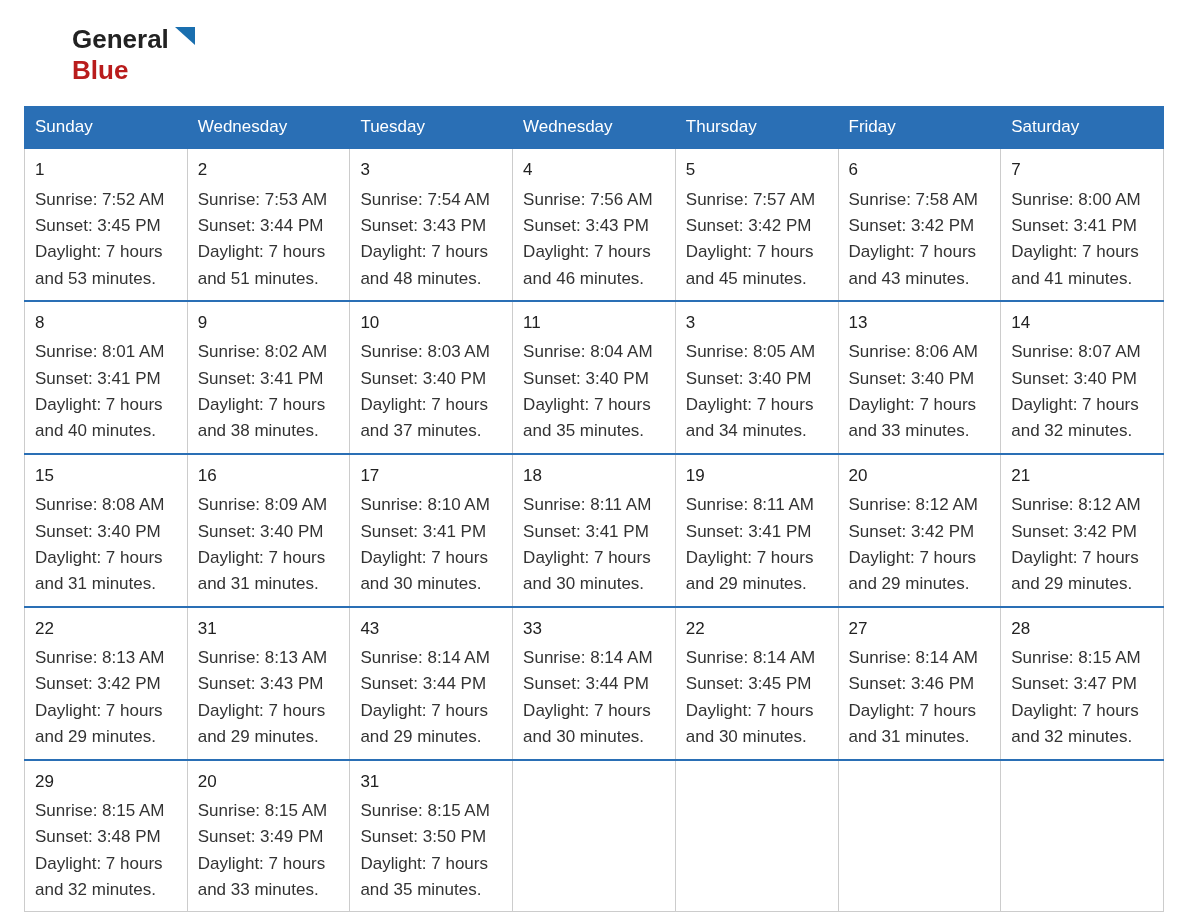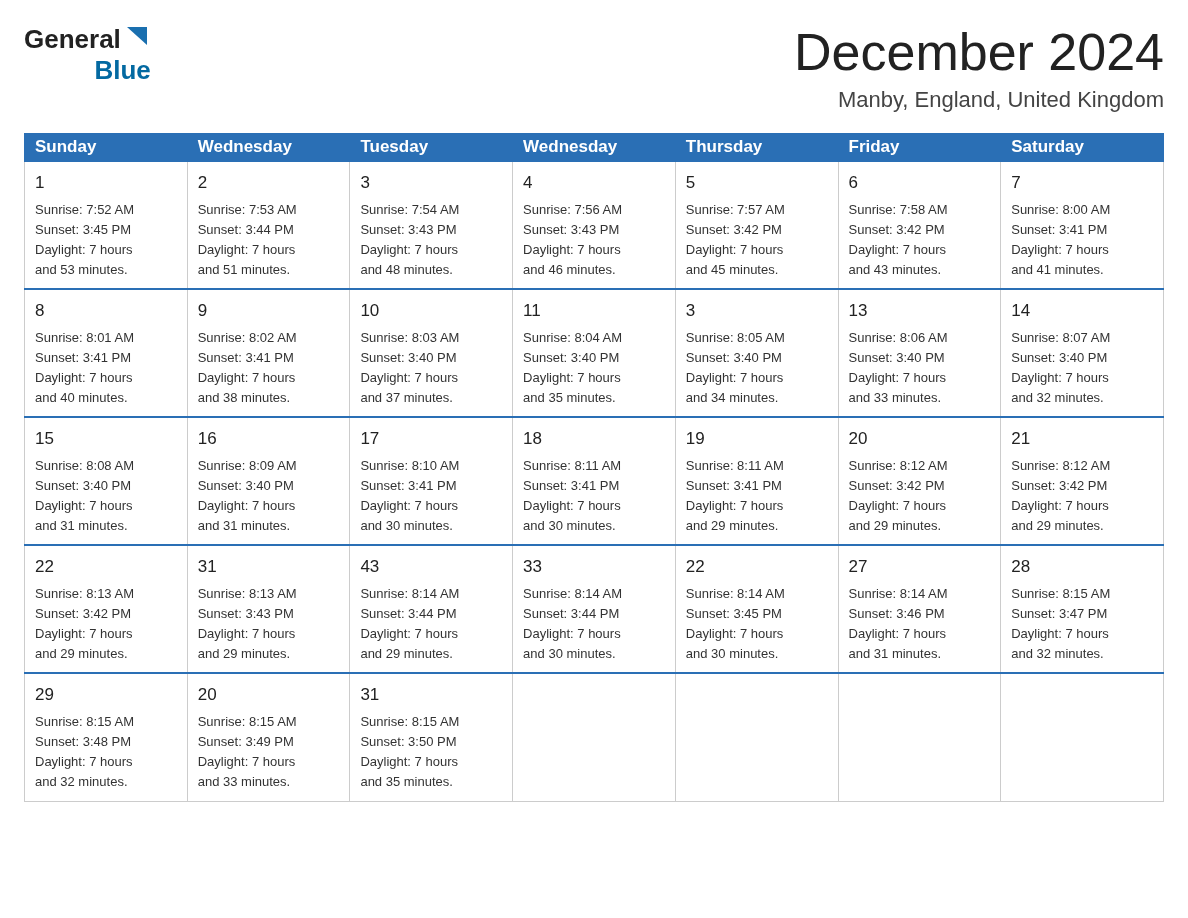--- a/index.html
+++ b/index.html
@@ -17,26 +17,27 @@
       margin-bottom: 20px;
     }
     .logo-text-general {
       font-size: 26px;
       font-weight: bold;
       color: #222;
     }
     .logo-text-blue {
       font-size: 26px;
       font-weight: bold;
-      color: #0369a1;
+      color: #b91c1c;
     }
     .logo-wrapper {
       display: flex;
       flex-direction: column;
-      align-items: flex-end;
+      align-items: flex-start;
+      margin-left: 48px;
     }
     .logo-row {
       display: flex;
       align-items: center;
     }
     .title-section {
       text-align: right;
     }
     .calendar-title {
       font-size: 52px;
@@ -51,42 +52,42 @@
     }
     table {
       width: 100%;
       border-collapse: collapse;
       table-layout: fixed;
     }
     th {
       background-color: #2a6fb5;
       color: #fff;
       font-size: 17px;
-      font-weight: bold;
-      padding: 3px 10px;
+      font-weight: normal;
+      padding: 10px 10px;
       text-align: left;
       border: 1px solid #2a6fb5;
     }
     td {
       border: 1px solid #bbb;
       vertical-align: top;
       padding: 8px 10px;
       height: 120px;
       font-size: 13px;
       color: #333;
       line-height: 1.5;
     }
     .day-number {
       font-size: 17px;
       font-weight: normal;
       color: #222;
       margin-bottom: 4px;
     }
     .day-info {
-      font-size: 13px;
+      font-size: 17px;
       color: #333;
       line-height: 1.55;
     }
     td.empty {
       background: #fff;
     }
     tr td {
       border-top: 2px solid #2a6fb5;
     }
     tr td + td {
@@ -113,24 +114,20 @@
   <div class="logo-wrapper">
     <div class="logo-row">
       <span class="logo-text-general">General</span>
       <svg width="28" height="28" viewBox="0 0 28 28" style="margin-left:2px;margin-top:-6px;">
         <polygon points="4,4 24,4 24,22" fill="#1a6faf"></polygon>
       </svg>
     </div>
     <div>
       <span class="logo-text-blue" style="margin-left:0;">Blue</span>
     </div>
-  </div>
-  <div class="title-section">
-    <div class="calendar-title">December 2024</div>
-    <div class="calendar-subtitle">Manby, England, United Kingdom</div>
   </div>
 </div>
 
 <table>
   <thead>
     <tr>
       <th>Sunday</th>
       <th>Wednesday</th>
       <th>Tuesday</th>
       <th>Wednesday</th>

